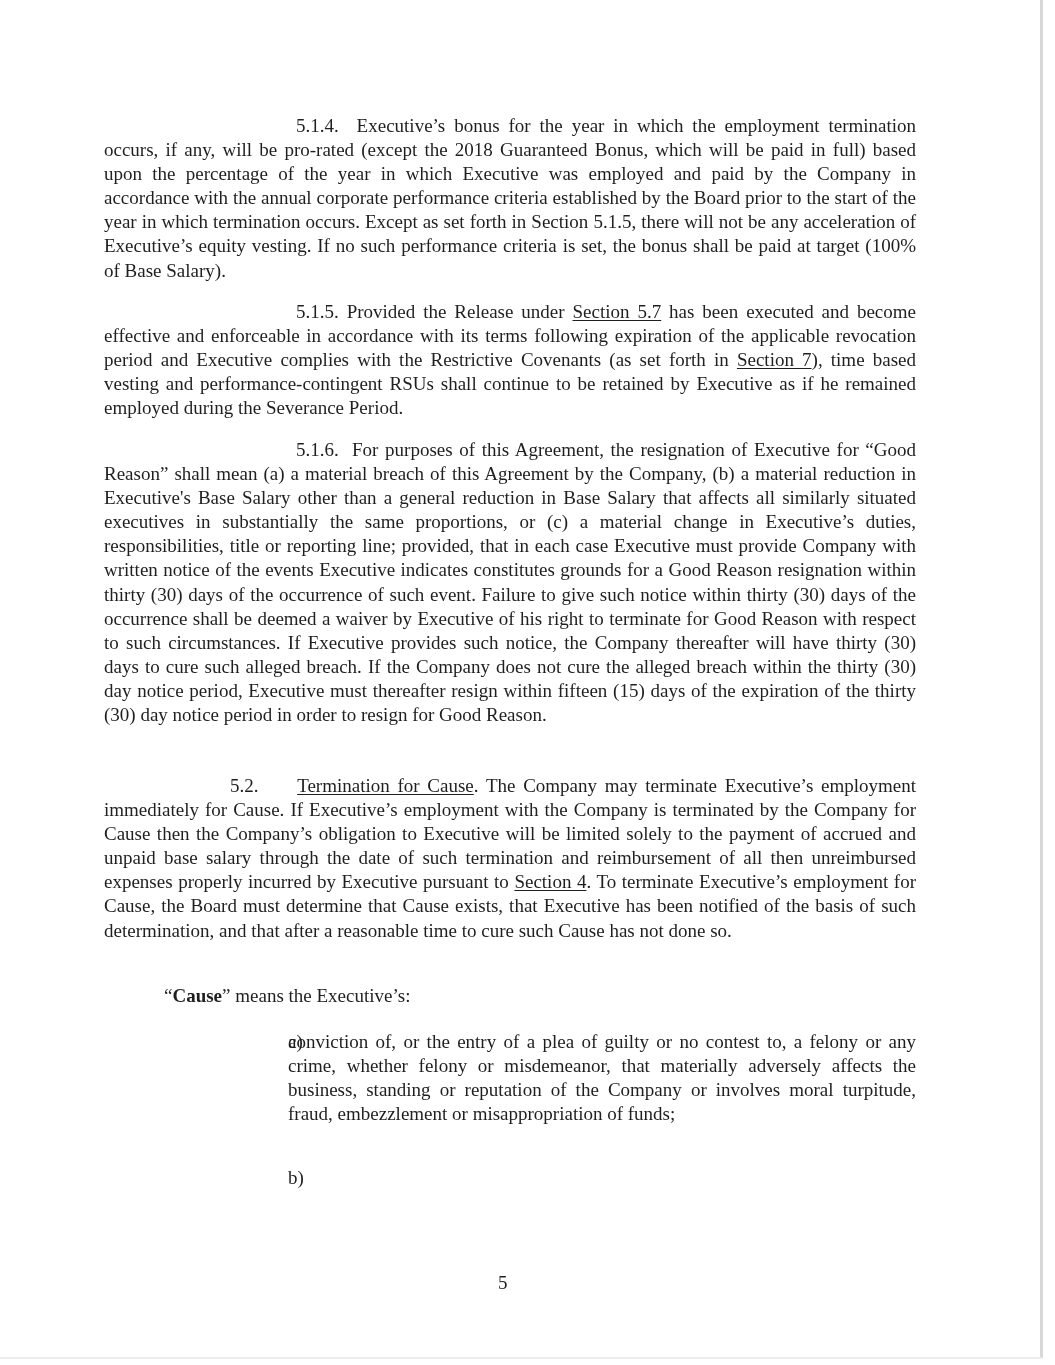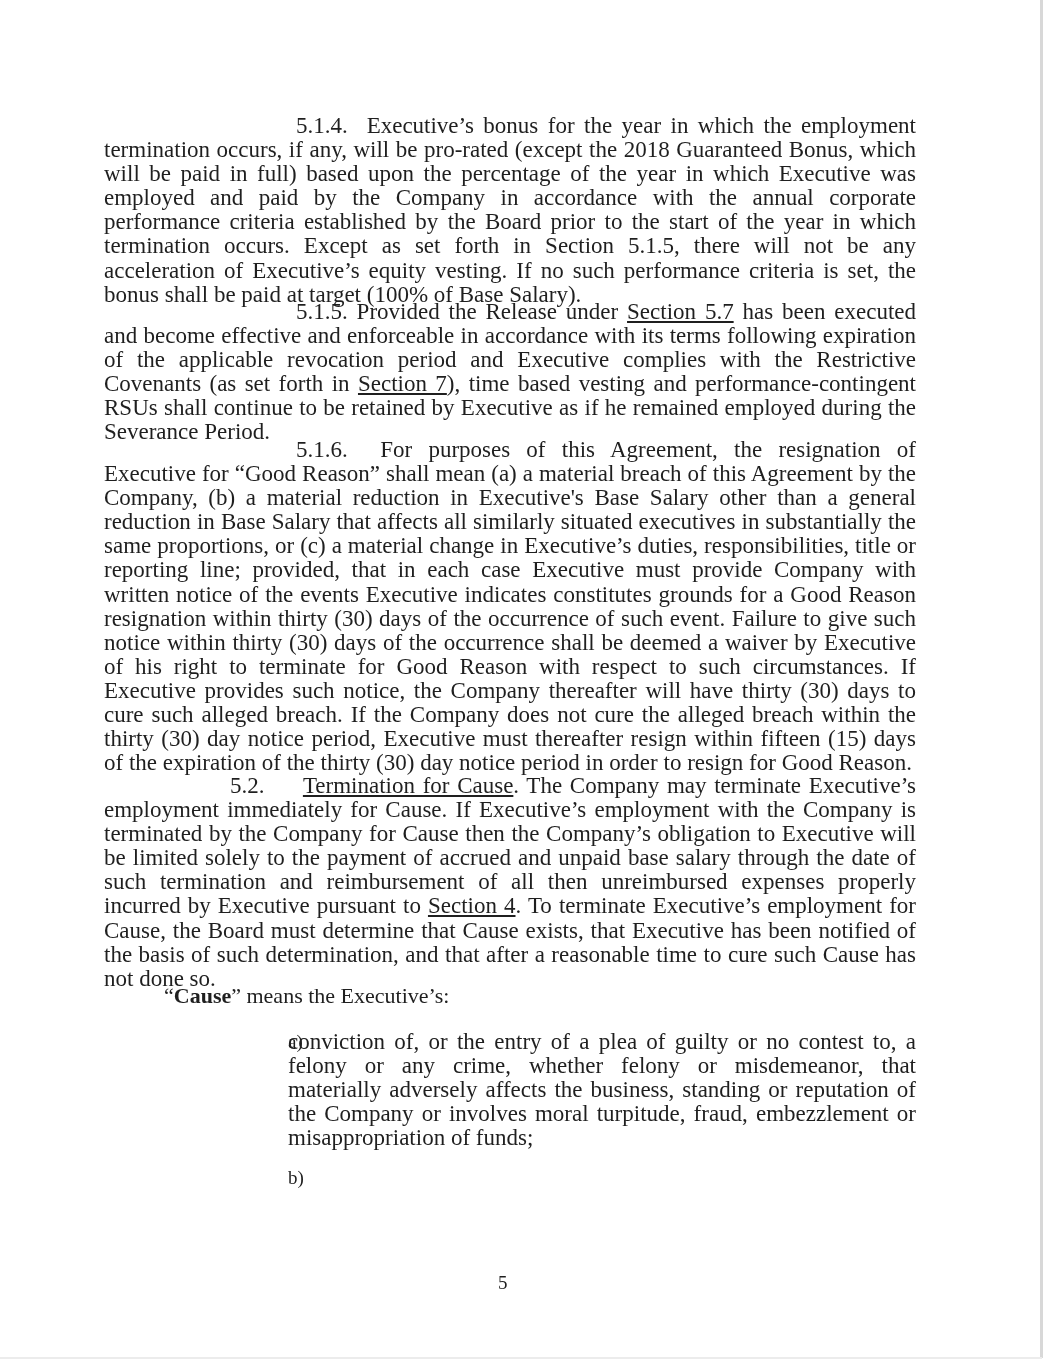--- a/index.html
+++ b/index.html
@@ -3,24 +3,24 @@
 <meta charset="utf-8">
 <style>
   html, body { margin: 0; padding: 0; }
   body {
     width: 1055px; height: 1365px; background: #ffffff; position: relative; overflow: hidden;
     font-family: "Liberation Serif", "DejaVu Serif", serif; color: #1f1f1f;
   }
   .edge-right { position: absolute; left: 1040px; top: 0; width: 3px; height: 1358px; background: #d8d8d8; }
   .edge-bottom { position: absolute; left: 0; top: 1357px; width: 1042px; height: 2px; background: #ececec; }
   .page { position: absolute; left: 104px; top: 114px; width: 812px; }
-  p { margin: 0; font-size: 23px; line-height: 24.1px; text-align: justify; }
+  p { margin: 0; font-size: 19px; line-height: 24.1px; text-align: justify; }
   .para { position: absolute; left: 0; width: 812px; }
   u { text-underline-offset: 2px; }
-  .cause-def { position: absolute; left: 60px; top: 870px; font-size: 22px; }
+  .cause-def { position: absolute; left: 60px; top: 870px; font-size: 19px; }
   .list-item { position: absolute; left: 184px; width: 628px; }
   .list-label { position: absolute; left: 0; top: 0; width: 60px; font-size: 19px; line-height: 24.1px; }
   .list-text { }
   .page-number { position: absolute; left: 498px; top: 1272px; font-size: 19px; }
 </style>
 </head>
 <body>
 
 <div class="edge-right"></div>
 <div class="edge-bottom"></div>

